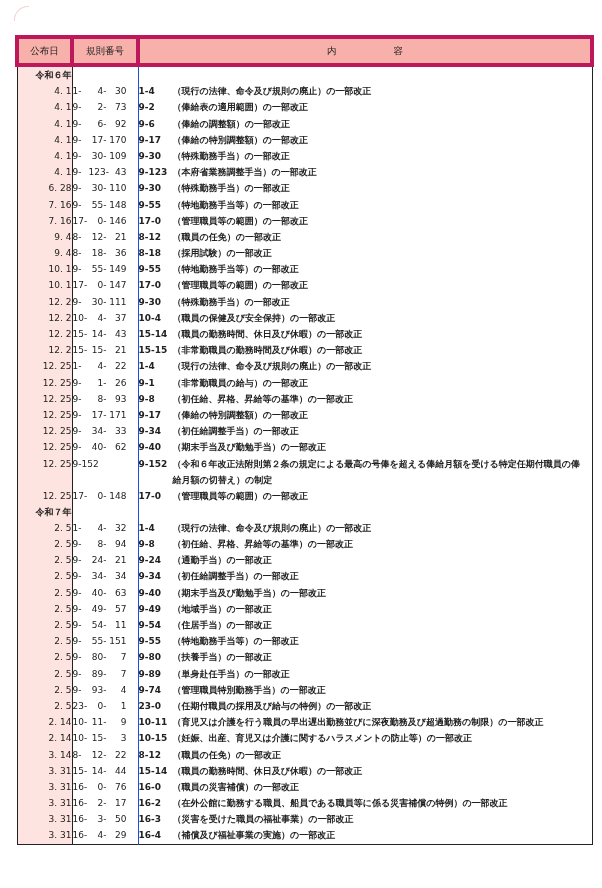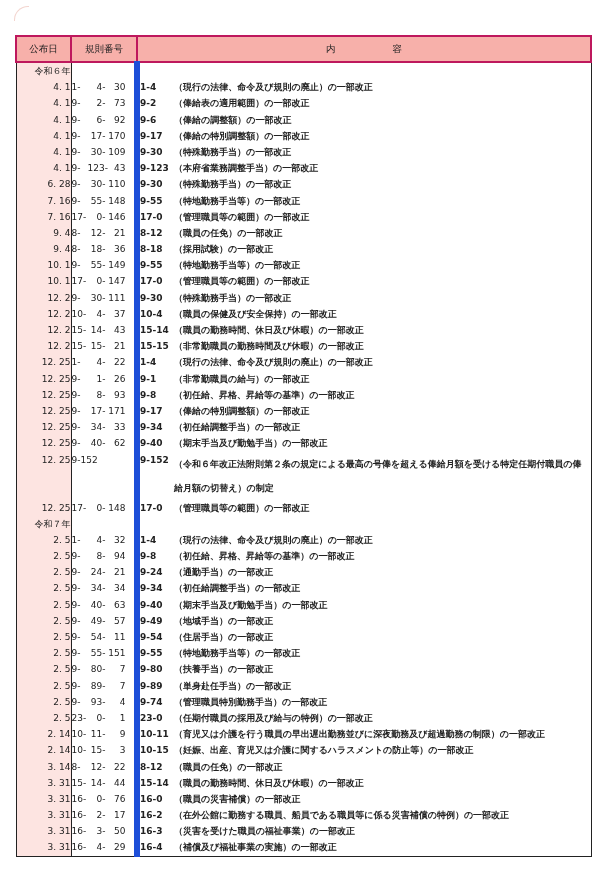--- a/index.html
+++ b/index.html
@@ -3,34 +3,34 @@
 <meta charset="utf-8">
 <style>
   html, body { margin: 0; padding: 0; background: #ffffff; }
   body { width: 602px; height: 888px; position: relative; overflow: hidden;
          font-family: "DejaVu Sans", "Liberation Sans", sans-serif; color: #222; }
   .corner-mark { position: absolute; left: 14px; top: 6px; width: 14px; height: 14px;
                  border-top: 1px solid #f3d5cf; border-left: 1px solid #f3d5cf; border-radius: 14px 0 0 0; }
   table.rules { position: absolute; left: 15px; top: 35px; width: 575px;
                 border-collapse: collapse; border: 1px solid #222; table-layout: fixed; }
   table.rules th { background: #f7b0aa; font-weight: normal; font-size: 9.5px;
-                   height: 16px; padding: 4px; border: 2px solid #be185d; text-align: center; }
+                   height: 16px; padding: 4px; border: 4px solid #be185d; text-align: center; }
   table.rules td { font-size: 9px; height: 16.2px; padding: 0; line-height: 16px;
                    white-space: nowrap; vertical-align: top; }
   col.c-date { width: 55px; } col.c-num { width: 66px; } col.c-content { width: 454px; }
   td.date { background: #fde4e1; text-align: right; padding-right: 4px; border-right: 1px solid #222; }
-  td.num { border-right: 6px solid #1d4ed8; padding-left: 4px; }
+  td.num { border-right: 1px solid #1d4ed8; padding-left: 4px; }
   td.num span { display: inline-block; text-align: right; }
   td.num .n1 { width: 16px; text-align: left; }
   td.num .n2 { width: 18px; }
   td.num .n3 { width: 20px; }
   td.content { padding-left: 3px; font-weight: bold; }
   td.content .code { display: inline-block; width: 34px; }
-  td.content .wrap { white-space: normal; display: inline-block; width: 410px; vertical-align: top; line-height: 24px; }
-  tr.year td.date { text-align: right; font-weight: normal; }
+  td.content .wrap { white-space: normal; display: inline-block; width: 410px; vertical-align: top; line-height: 16px; }
+  tr.year td.date { text-align: right; font-weight: bold; }
   tr.tall td { height: 32px; }
 </style>
 </head>
 <body>
 
 <div class="corner-mark"></div>
 
 <table class="rules">
   <colgroup>
       <col class="c-date">

